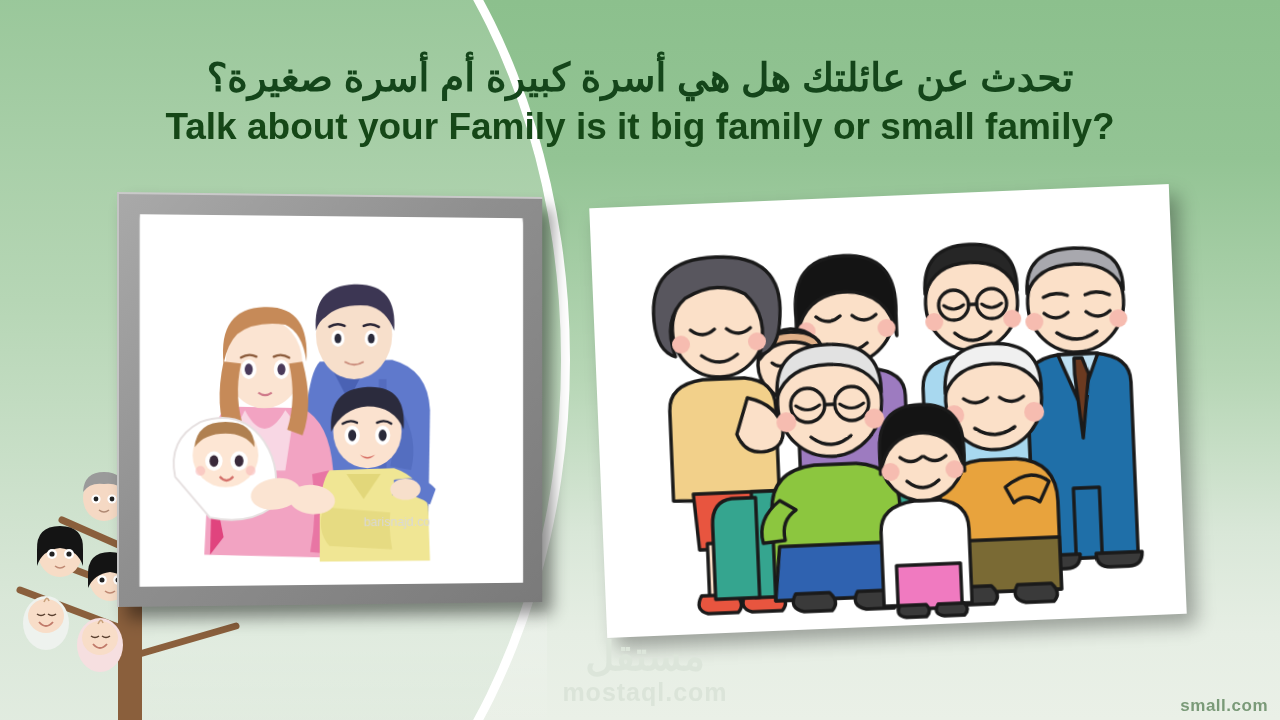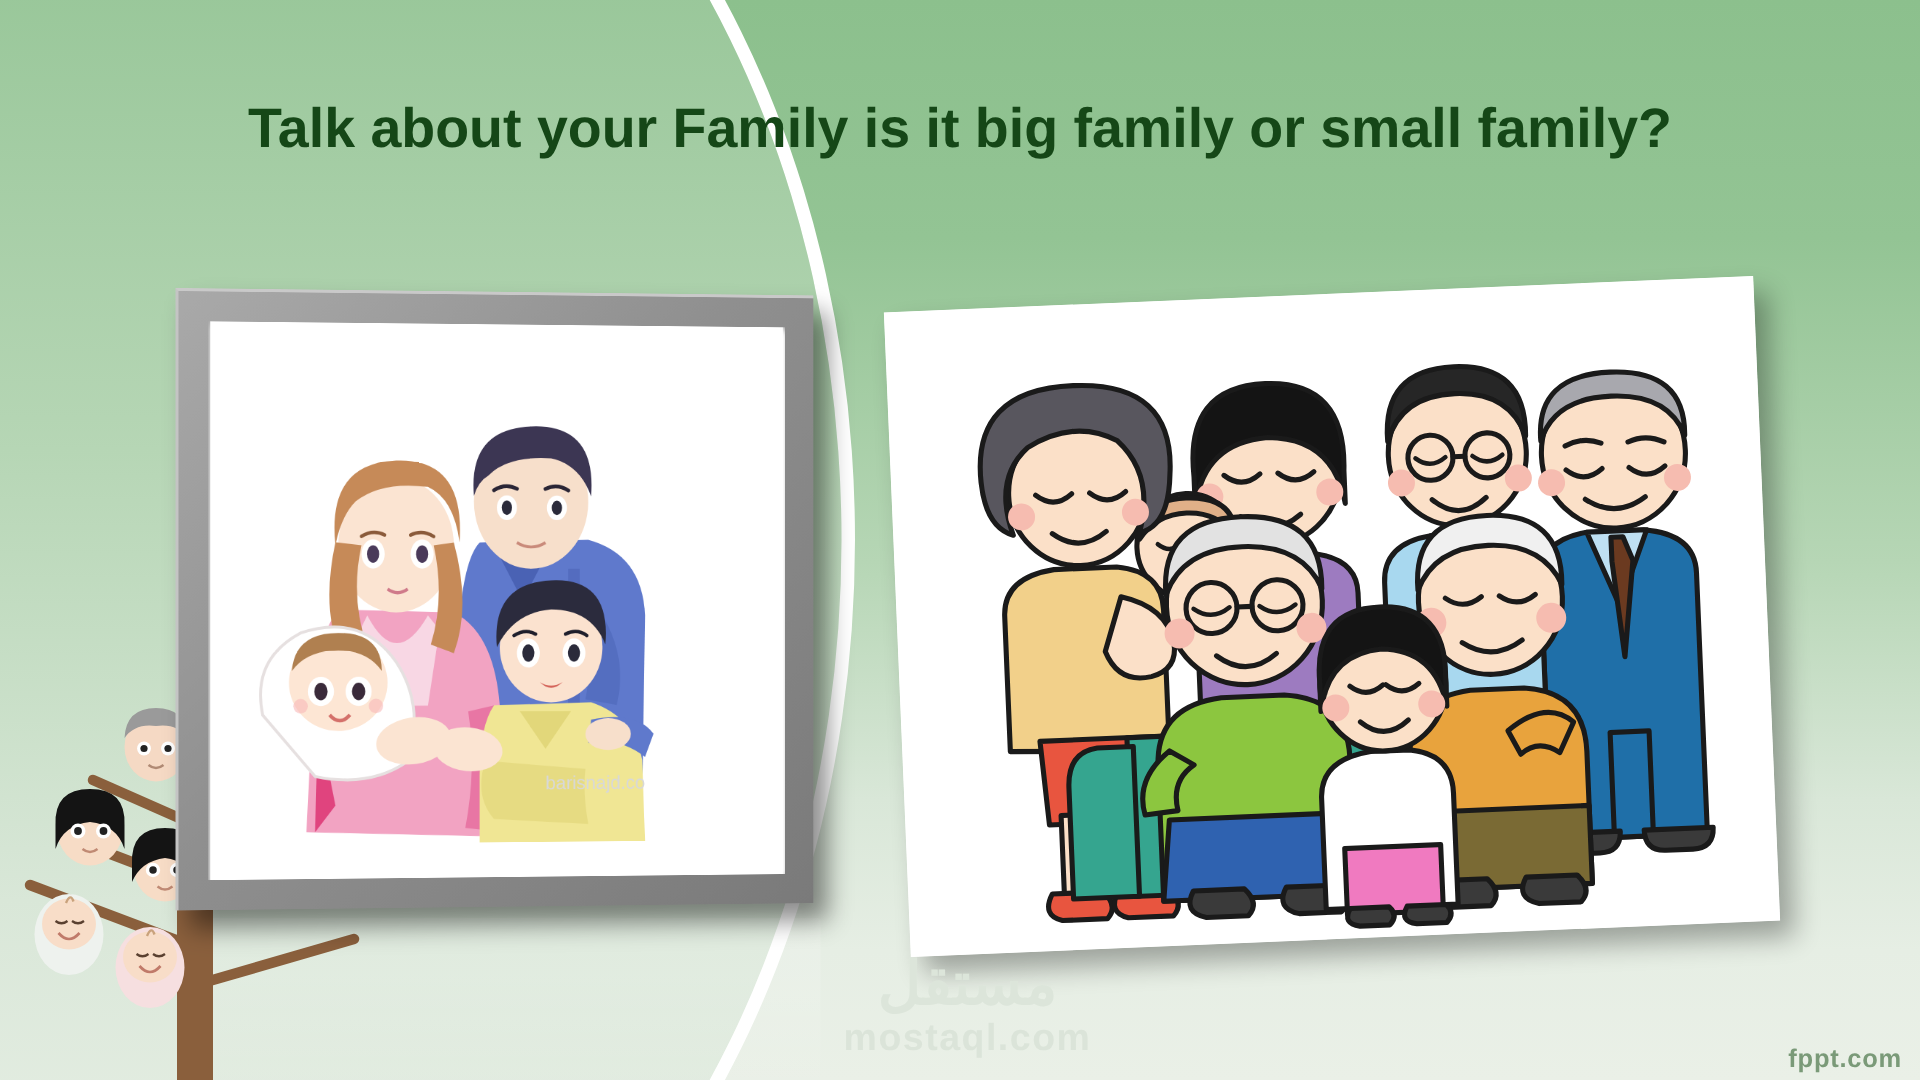--- a/index.html
+++ b/index.html
@@ -177,20 +177,21 @@
       <ellipse cx="100" cy="215" rx="23" ry="27" fill="#f6dfe0"></ellipse>
       <ellipse cx="100" cy="208" rx="18" ry="17" fill="#f8ddc8"></ellipse>
       <path d="M98 194 q3 -7 5 -1" stroke="#c9a27c" stroke-width="1.6" fill="none"></path>
       <path d="M91 206 q4 3 8 0" stroke="#5a4030" stroke-width="1.5" fill="none"></path>
       <path d="M102 206 q4 3 8 0" stroke="#5a4030" stroke-width="1.5" fill="none"></path>
       <path d="M93 214 Q100 222 107 214" stroke="#c07a6a" stroke-width="1.8" fill="none"></path>
     </g>
   </svg>
 
   <div class="title-block">
+    <div class="title-ar">تحدث عن عائلتك هل هي أسرة كبيرة أم أسرة صغيرة؟</div>
     <div class="title-en">Talk about your Family is it big family or small family?</div>
   </div>
 
   <div id="left-photo-reflection"></div>
   <div id="left-photo">
     <div class="frame-outer">
       <div class="frame-inner">
         <svg viewBox="0 0 400 380" width="100%" height="100%">
           <rect width="400" height="380" fill="#ffffff"></rect>
 
@@ -395,15 +396,15 @@
           <circle cx="354" cy="276" r="9" fill="#f6bcb0" stroke="none"></circle>
         </g>
       </g>
     </svg>
   </div>
 
   <div id="watermark-mostaql">
     <div class="wm-ar">مستقل</div>
     <div class="wm-en">mostaql.com</div>
   </div>
-  <div id="watermark-fppt">fppt.com</div>
+  <div id="watermark-fppt">small.com</div>
 
 </div>
 
 </body></html>

